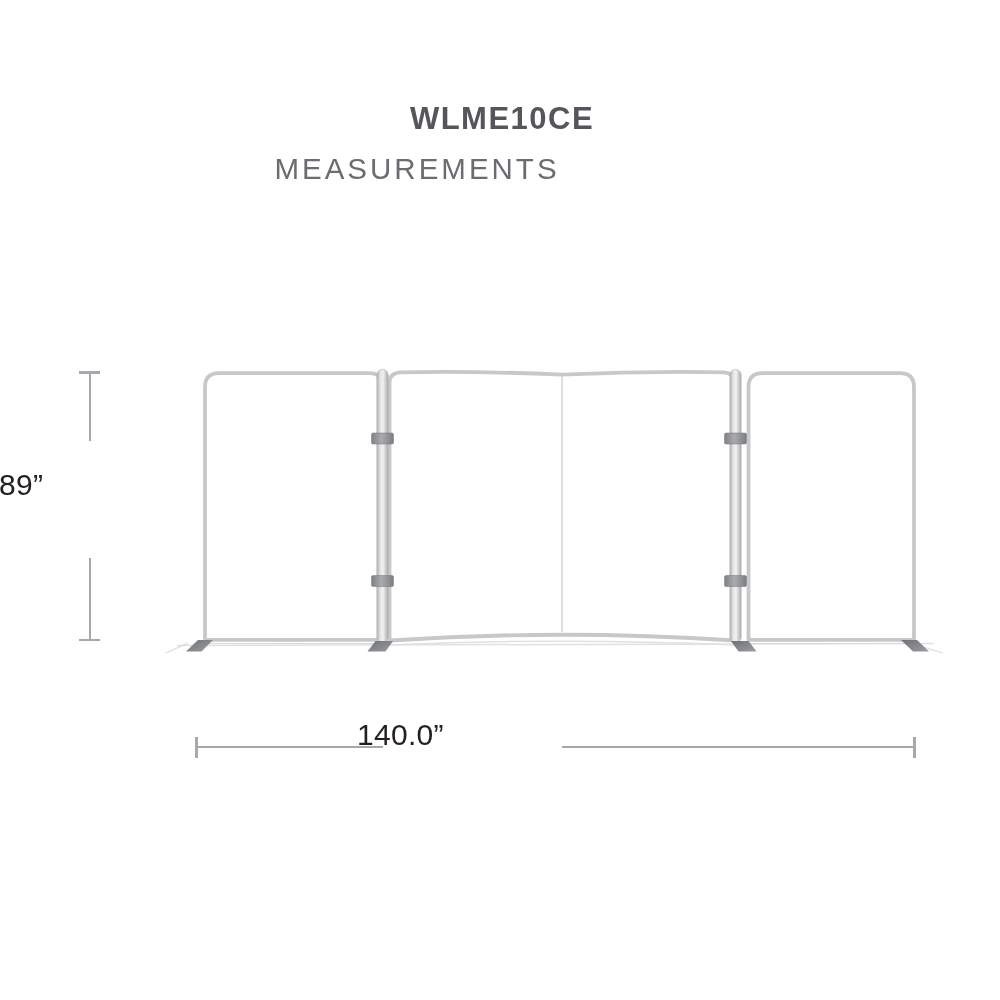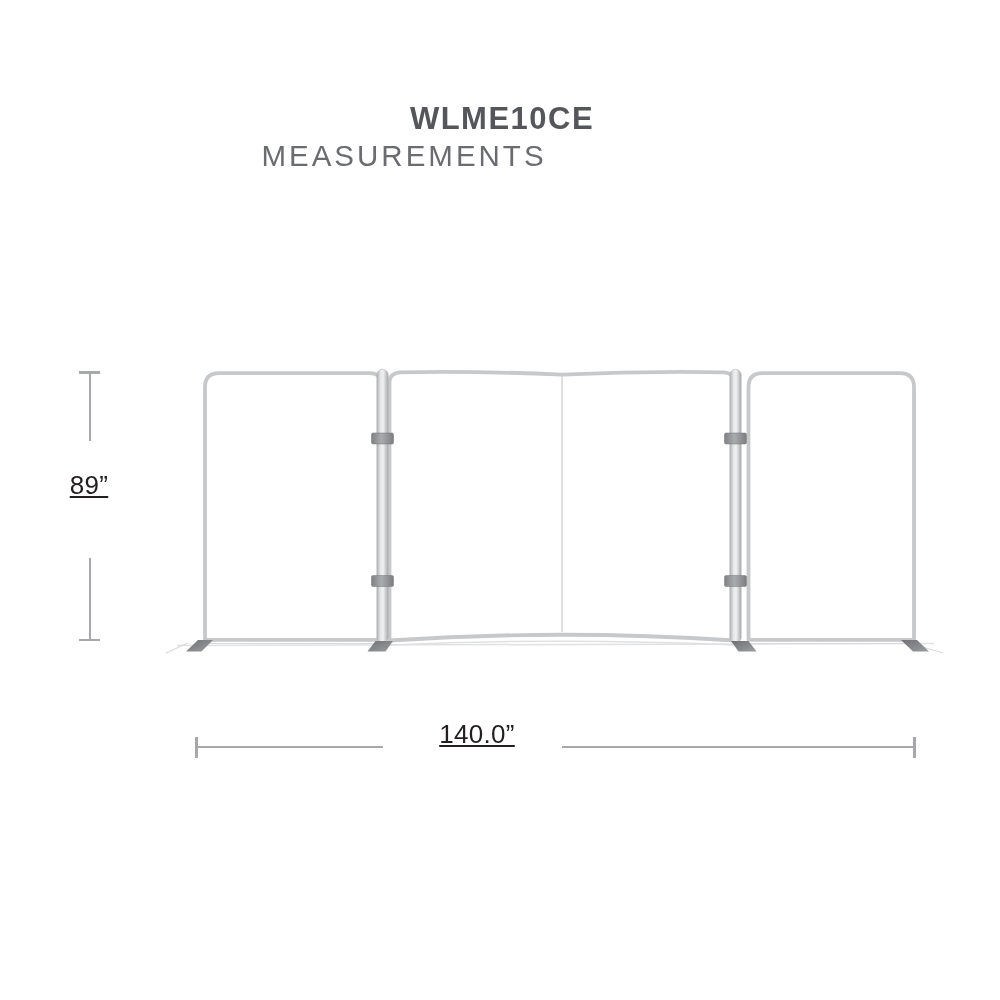--- a/index.html
+++ b/index.html
@@ -6,28 +6,28 @@
   #canvas{
     position:relative;width:1000px;height:1000px;background:#ffffff;
     font-family:"Liberation Sans", sans-serif;overflow:hidden;
   }
   
   .page-title{
     position:absolute;top:99px;left:0;width:1000px;text-align:center;margin:2px;
     font-size:31px;font-weight:700;letter-spacing:1.5px;color:var(--title,#54565a);
   }
   .page-subtitle{
-    position:absolute;top:139px;left:0;width:808px;text-align:center;margin:0;
+    position:absolute;top:139px;left:0;width:808px;text-align:center;margin:13px;
     font-size:29.5px;font-weight:400;letter-spacing:3px;color:var(--subtitle,#6a6c6f);
   }
   
   .dl{position:absolute;background:var(--dim-line,#a6a8ab);}
   .dim-text{
-    position:absolute;text-align:center;color:var(--dim-text,#231f20);
-    font-size:26px;letter-spacing:0.3px;line-height:28px;background:transparent;text-decoration:underline;
+    position:absolute;color:var(--dim-text,#231f20);
+    font-size:30px;letter-spacing:0.3px;line-height:28px;background:transparent;
   }
   .dim-text div{white-space:nowrap;}
   
   #h-cap-top   {left:79px;top:371px;width:21px;height:2.5px;}
   #h-seg-top   {left:88.7px;top:371px;width:2.6px;height:70px;}
   #h-seg-bot   {left:88.7px;top:558px;width:2.6px;height:82px;}
   #h-cap-bot   {left:79px;top:638.5px;width:21px;height:2.5px;}
   #h-text      {left:-1px;top:471px;width:180px;}
   
   #w-cap-left  {left:195px;top:736.5px;width:2.6px;height:21px;}

